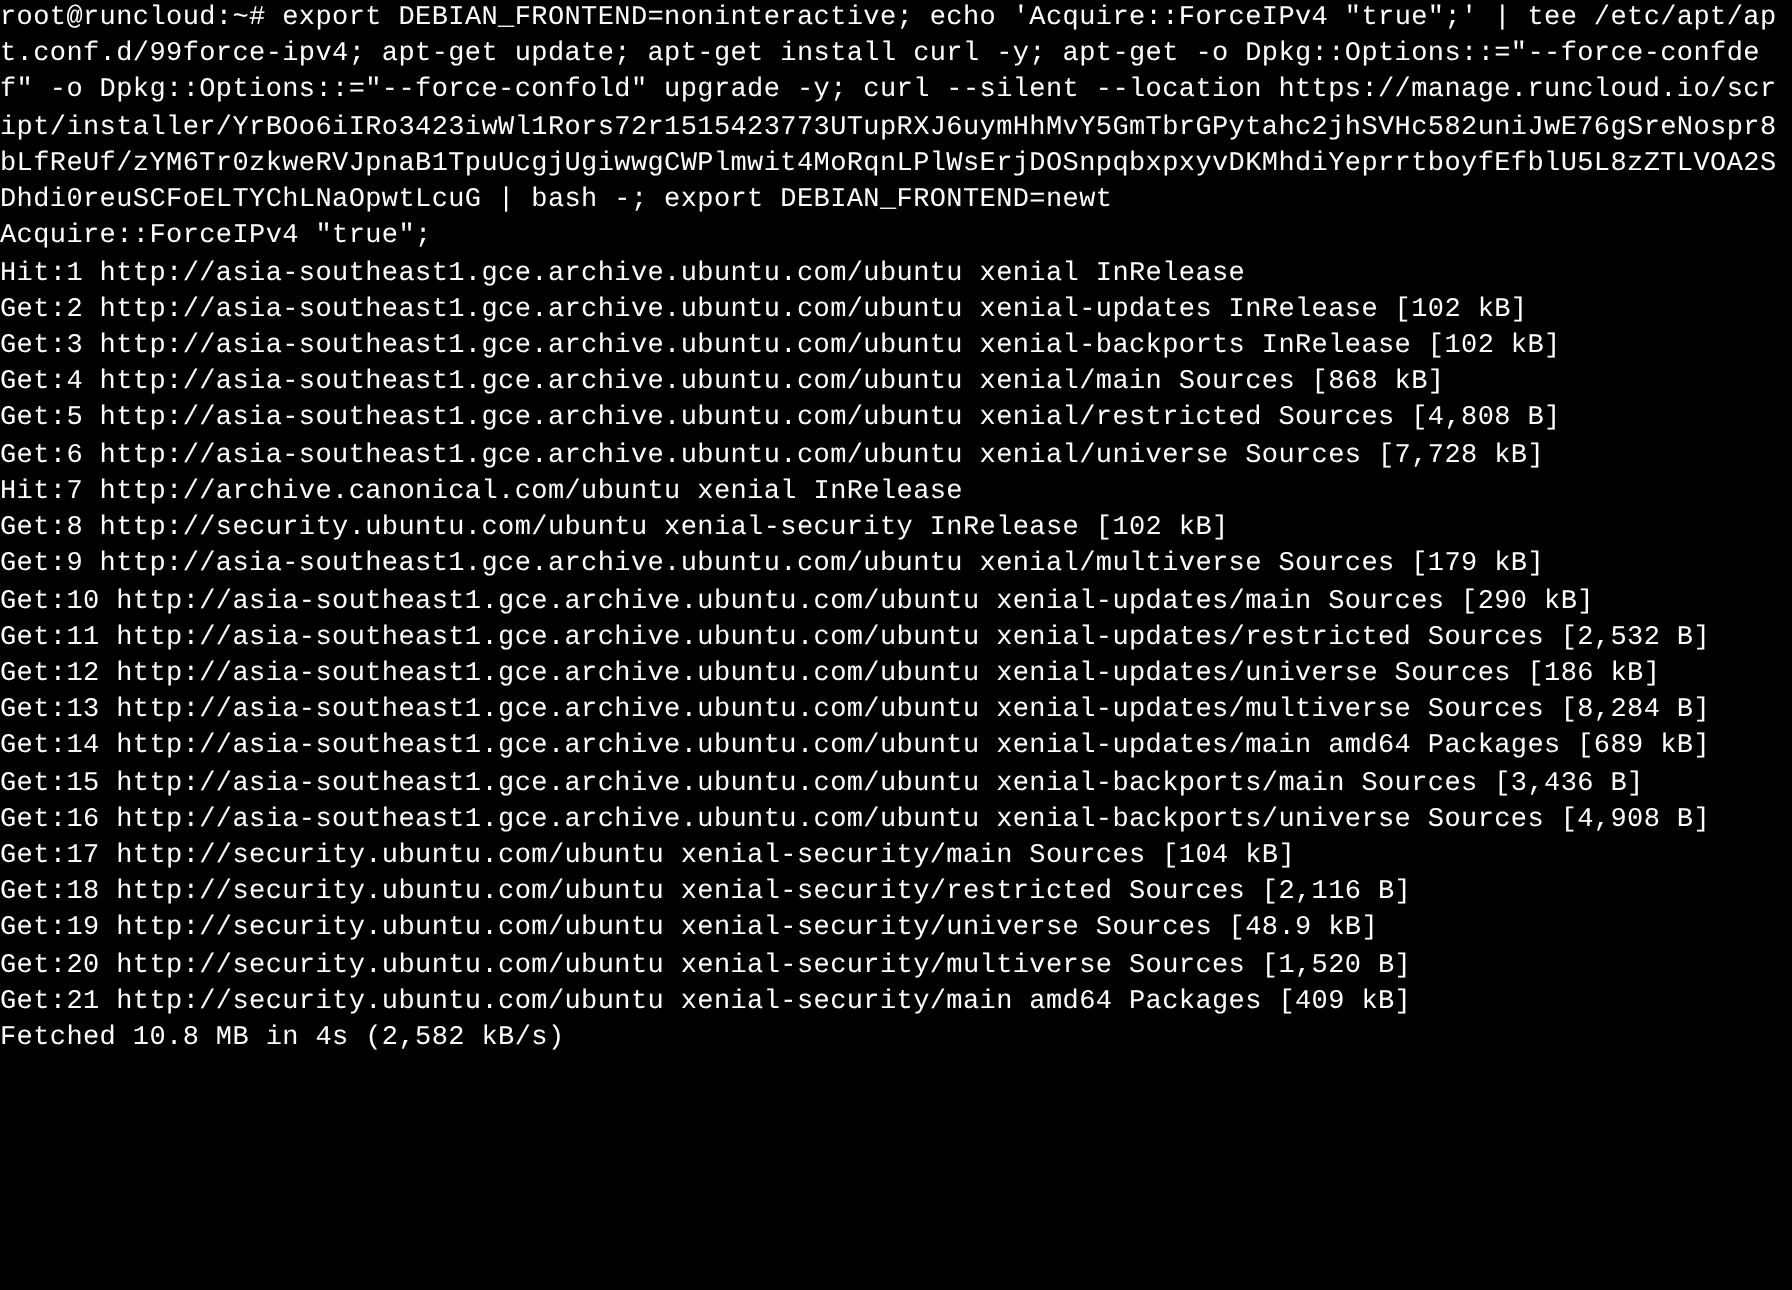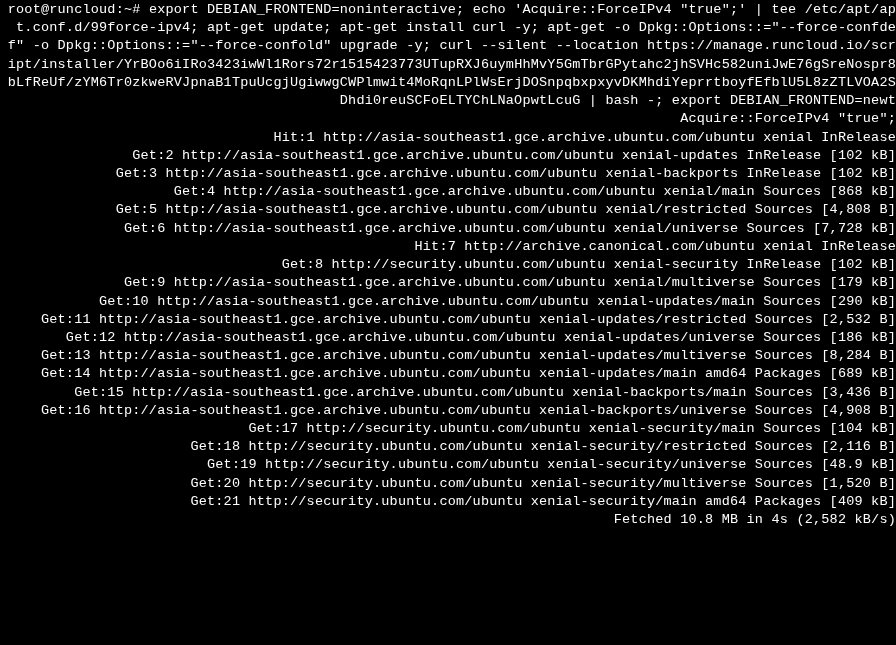--- a/index.html
+++ b/index.html
@@ -1,19 +1,18 @@
 <!DOCTYPE html>
 <html><head>
   <meta charset="utf-8">
   <style>
     * {
       margin: 0;
       padding: 0;
       box-sizing: border-box;
-      text-align: right;
     }
     body {
       background-color: #000000;
       font-family: 'Consolas', 'Courier New', monospace;
       font-size: 13.5px;
       line-height: 1.35;
       color: #ffffff;
       width: 896px;
       height: 645px;
       overflow: hidden;

